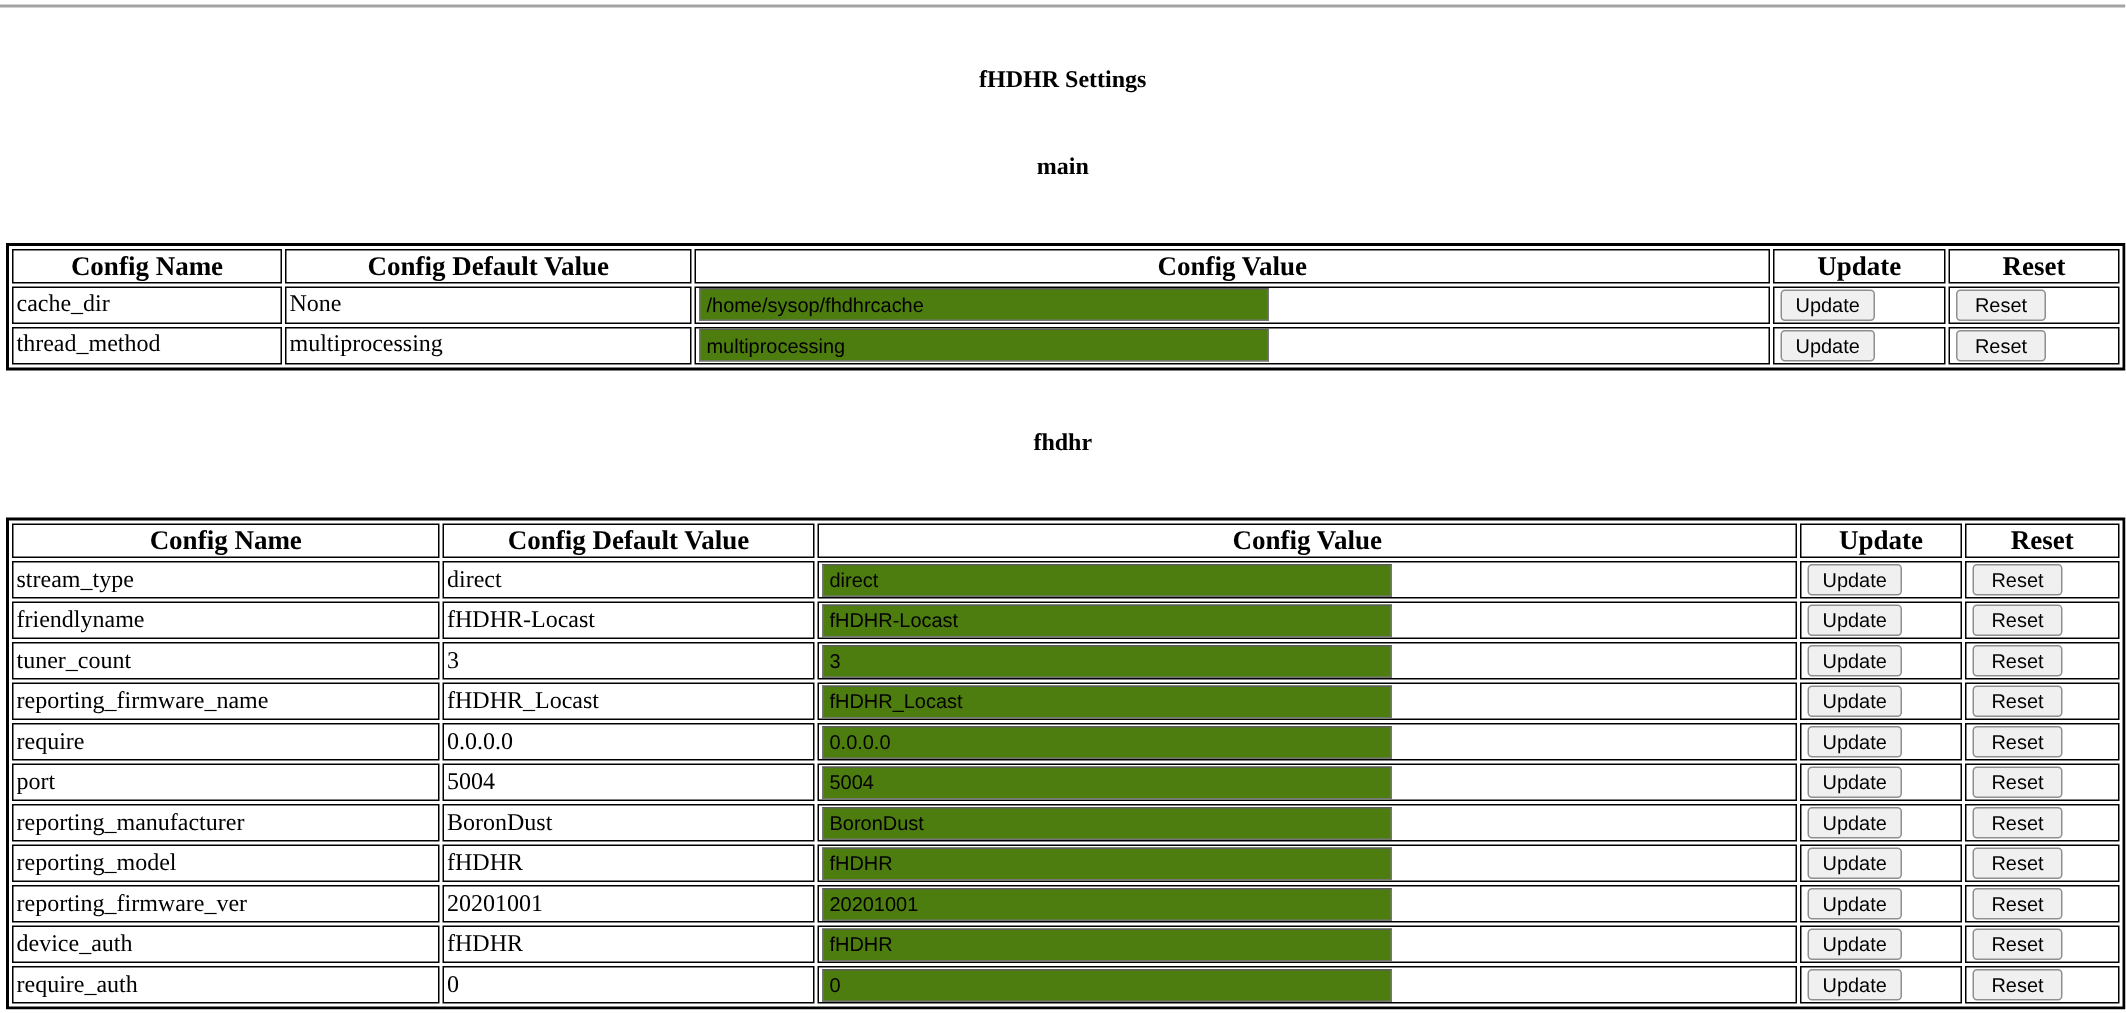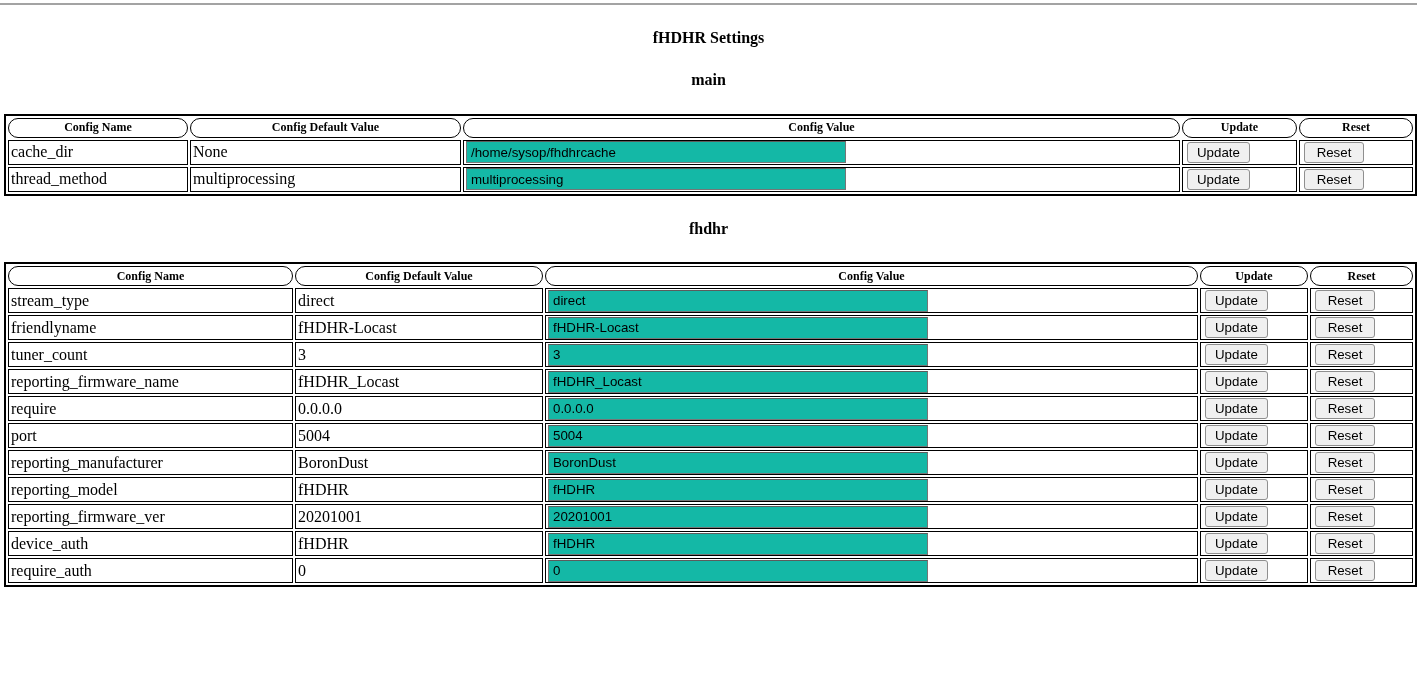--- a/index.html
+++ b/index.html
@@ -17,41 +17,40 @@
     background: #ffffff;
   }
   .page {
     margin: 0 4px;
   }
   h4 {
     text-align: center;
     font-size: 16px;
     font-weight: bold;
     line-height: 1.15;
-    margin: 24px 0;
+    margin: 40px 0;
   }
   table.config-table {
     width: 100%;
     table-layout: fixed;
     border: 2px solid #000000;
     border-spacing: 2px;
     border-collapse: separate;
   }
   th, td {
     border: 1px solid #000000;
     padding: 0 2px;
     overflow: hidden;
     white-space: nowrap;
   }
   th {
     font-weight: bold;
     text-align: center;
     height: 18px;
-    font-size: 12px;
-    border-radius: 10px;
+    font-size: 18px;
   }
   td {
     height: 23px;
     text-align: left;
     vertical-align: middle;
     font-size: 16px;
   }
   
   .sec-0 .col-name    { width: 180px; }
   .sec-0 .col-default { width: 271px; }
@@ -62,21 +61,21 @@
   .sec-1 .col-default { width: 248px; }
   .sec-1 .col-value   { width: 653px; }
   .sec-1 .col-update  { width: 108px; }
 
   .value-input {
     width: 380px;
     height: 22px;
     box-sizing: border-box;
     border: 1px solid #767676;
     border-top-color: #5c5c5c;
-    background: #14b8a6;
+    background: #4d7c0f;
     padding: 1px 4px;
     margin: 0;
     font-family: "Liberation Sans", sans-serif;
     font-size: 13.3px;
     color: #000000;
     vertical-align: middle;
   }
   .btn {
     box-sizing: border-box;
     min-width: 60px;

